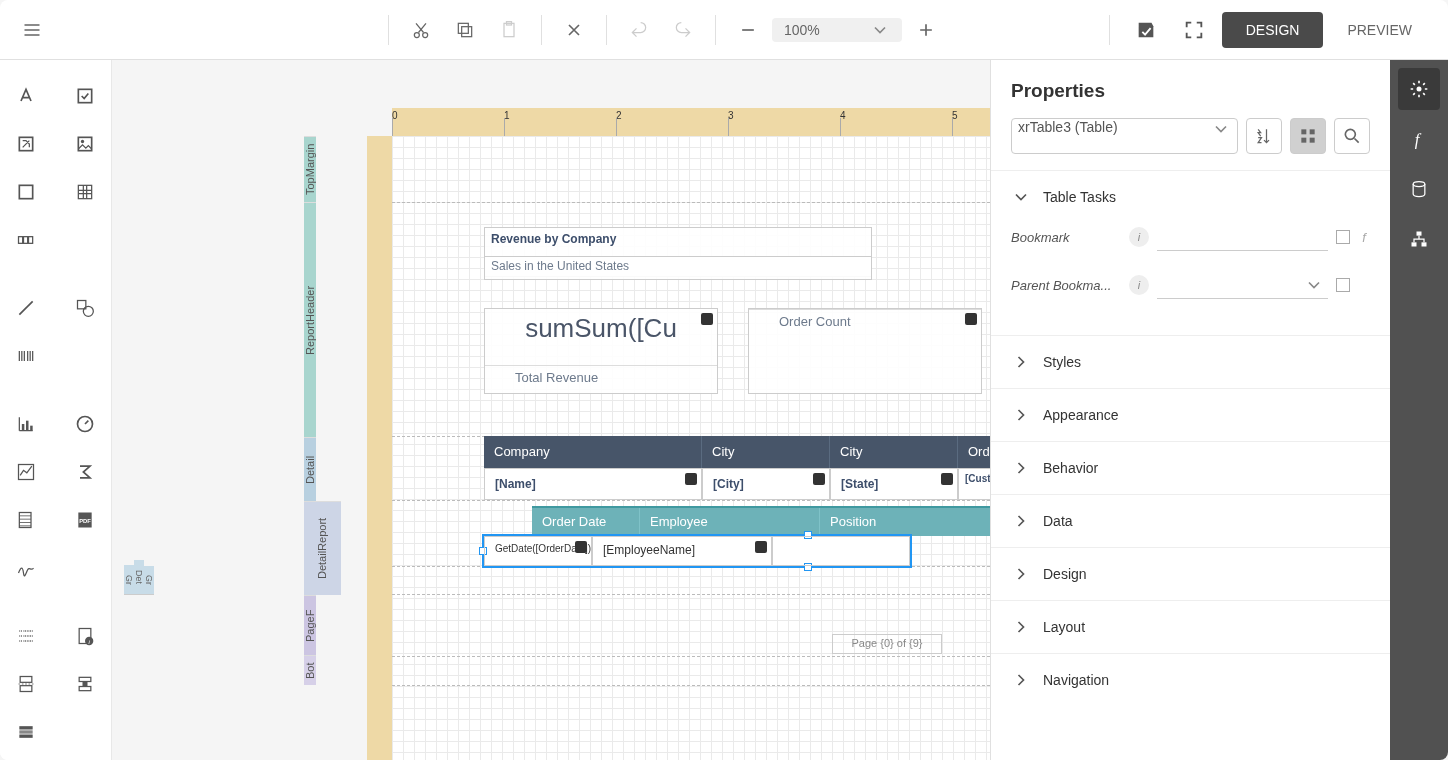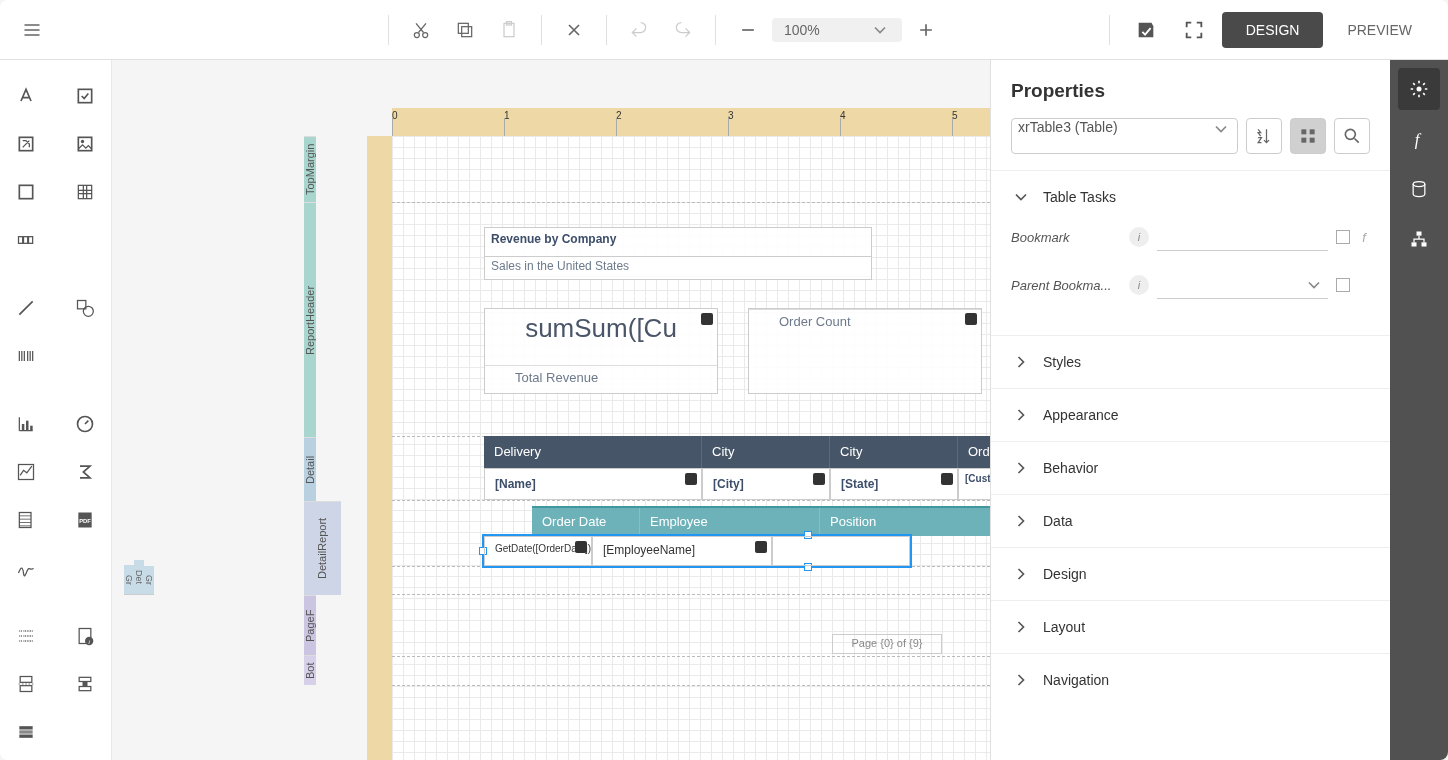--- a/index.html
+++ b/index.html
@@ -365,21 +365,21 @@
             <div class="bind-icon"></div>
             <div class="val">sumSum([Cu</div>
             <div class="lbl">Total Revenue</div>
           </div>
           <div class="block sum-card" style="left:356px; width:234px;">
             <div class="bind-icon"></div>
             <div class="lbl">Order Count</div>
           </div>
 
           <div class="table-header">
-            <div class="cell" style="width:218px">Delivery</div>
+            <div class="cell" style="width:218px">Company</div>
             <div class="cell" style="width:128px">City</div>
             <div class="cell" style="width:128px">City</div>
             <div class="cell" style="width:96px">Orders</div>
 
           </div>
           <div class="table-row1">
             <div class="cell" style="width:218px">[Name]<div class="bind-icon"></div></div>
             <div class="cell" style="width:128px">[City]<div class="bind-icon"></div></div>
             <div class="cell" style="width:128px">[State]<div class="bind-icon"></div></div>
             <div class="cell" style="width:96px; font-size:10px; line-height:1.1; padding:4px 6px;">[CustomersOrders_1</div>

